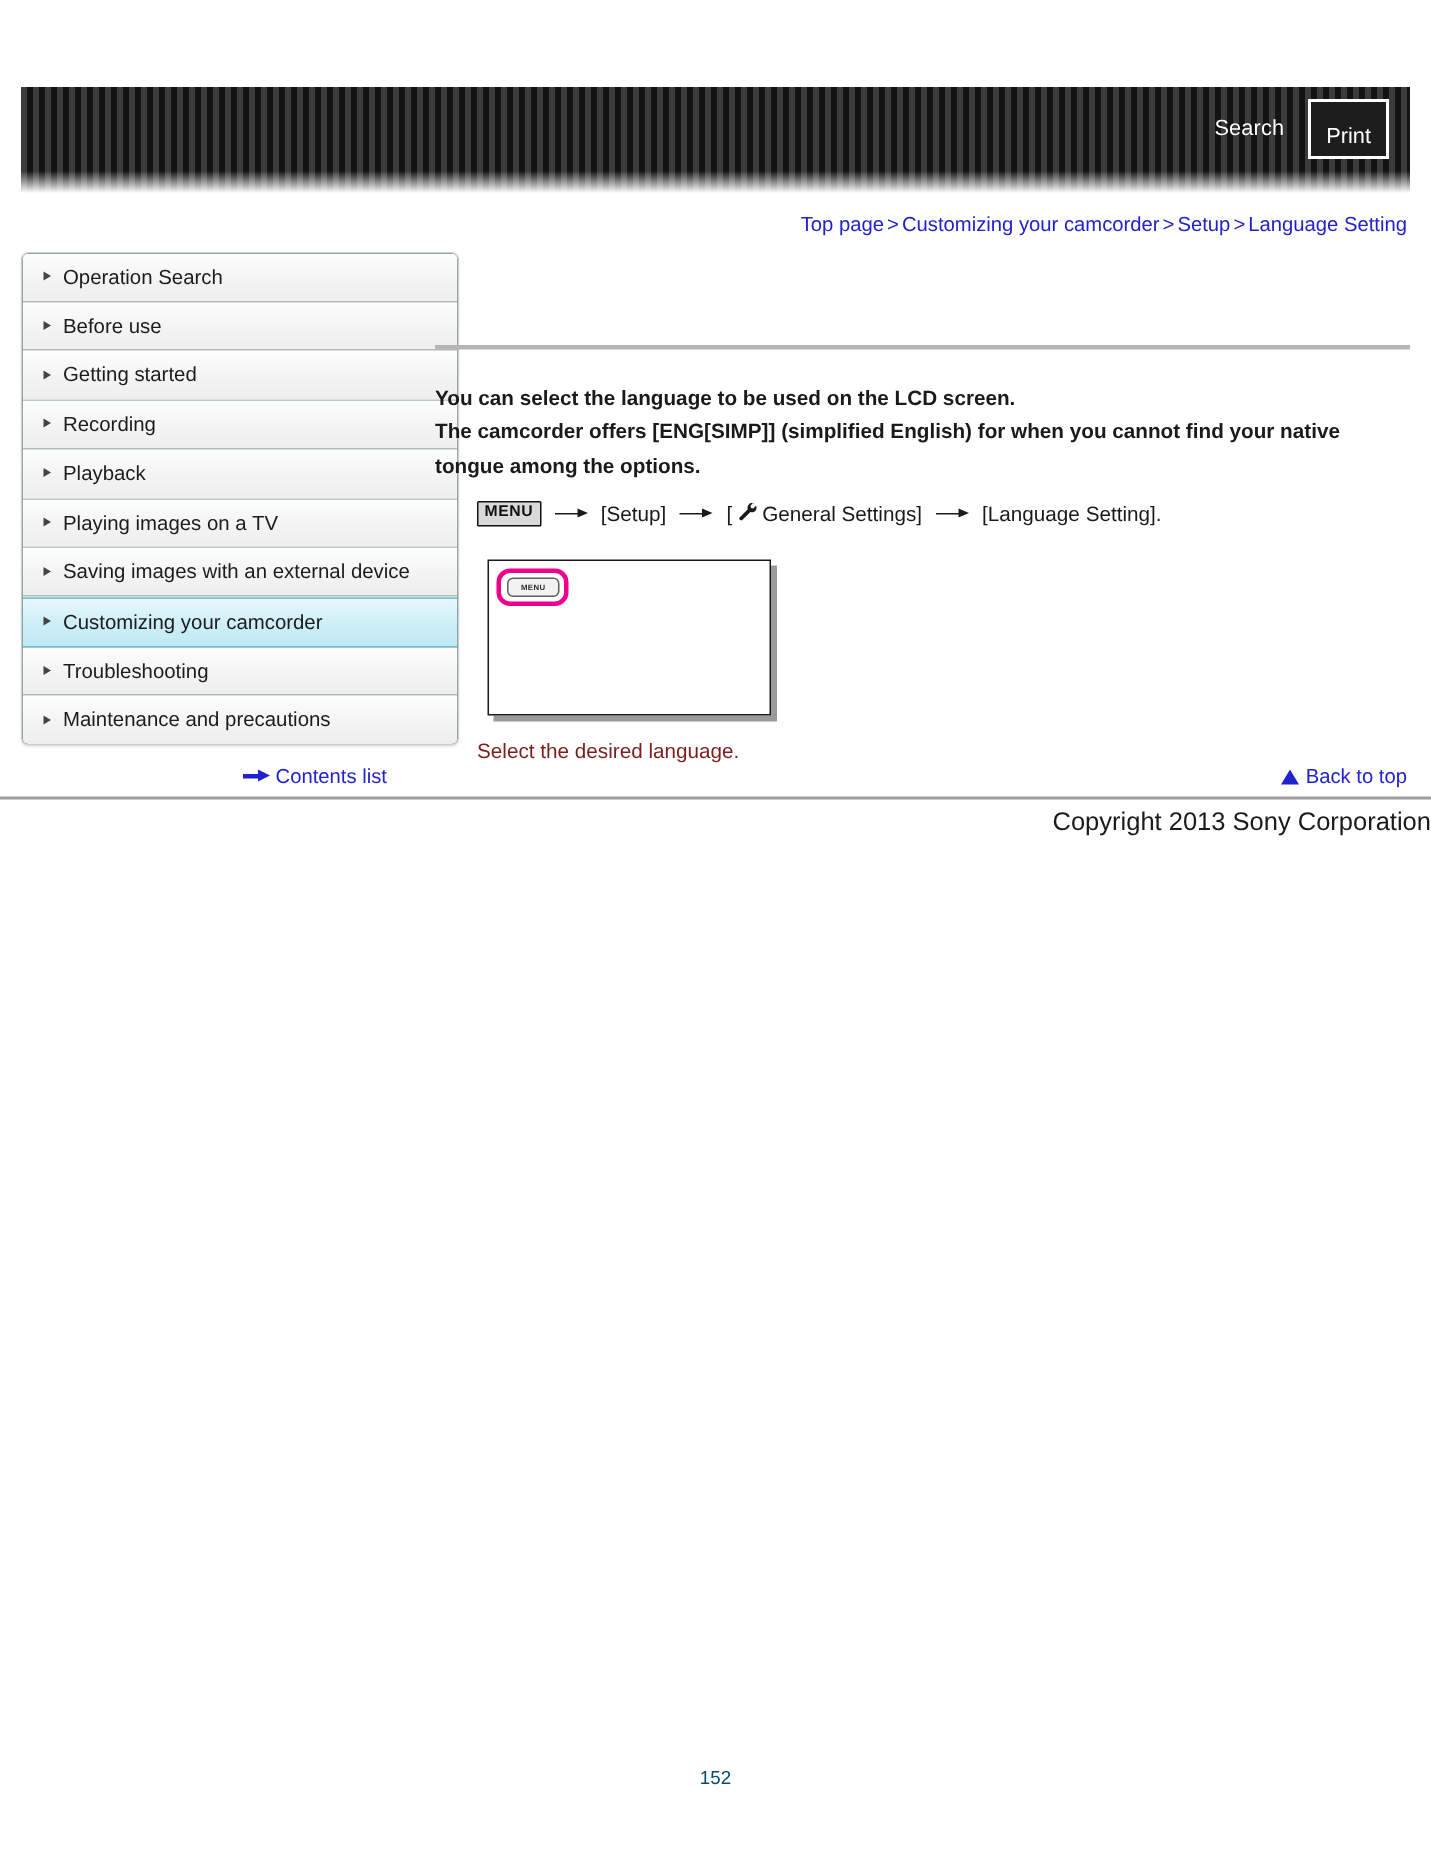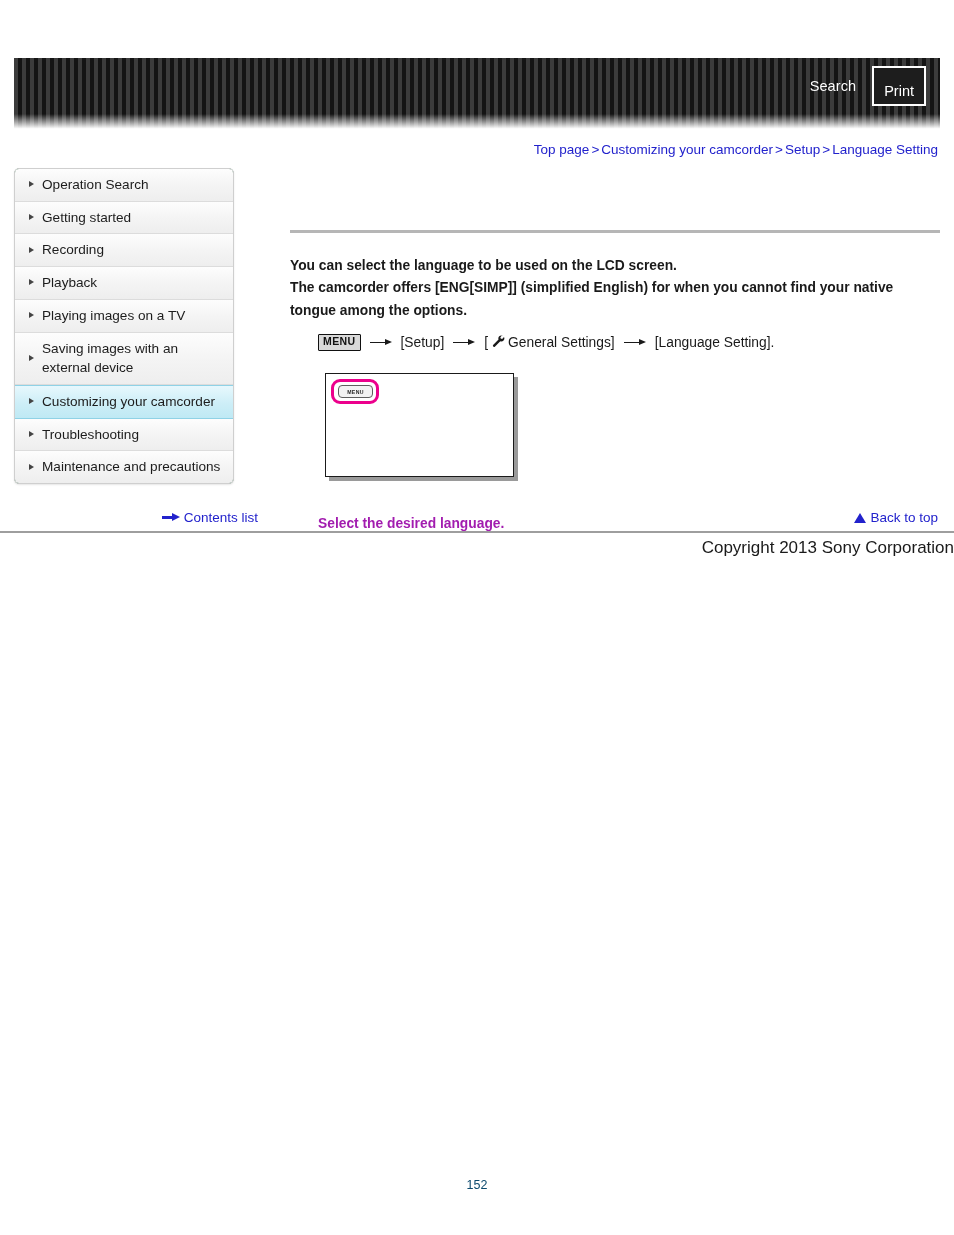--- a/index.html
+++ b/index.html
@@ -66,21 +66,21 @@
     color: #2222cc;
     white-space: nowrap;
   }
   .breadcrumb a { color: #2222cc; text-decoration: none; cursor: pointer; }
   .breadcrumb .sep { color: #2222cc; padding: 0 2px; }
 
   
   .sidebar {
     position: absolute;
     left: 14px; top: 168px;
-    width: 220px;
+    width: 292px;
     border: 1px solid #cfcfcf;
     border-radius: 5px;
     background: #14532d;
     overflow: hidden;
     box-shadow: 0 1px 2px rgba(0,0,0,.10);
   }
   .nav-item {
     position: relative;
     display: flex;
     align-items: center;
@@ -245,25 +245,24 @@
     display: flex;
     align-items: center;
     justify-content: center;
     font-size: 5.2px;
     font-weight: bold;
     letter-spacing: .3px;
     color: #2a2a2a;
   }
 
   .caption {
-    margin-top: 31px;
+    margin-top: 8px;
     margin-left: 28px;
     font-size: 13.8px;
-    color: #a21caf;
-    font-weight: bold;
+    color: #7f1d1d;
   }
 
   
   .back-to-top {
     position: absolute;
     right: 16px; top: 510px;
     display: inline-flex;
     align-items: center;
     gap: 4px;
     color: #2222cc;
@@ -314,20 +313,24 @@
 </div>
 
 <div class="breadcrumb">
   <a>Top page</a><span class="sep">&gt;</span><a>Customizing your camcorder</a><span class="sep">&gt;</span><a>Setup</a><span class="sep">&gt;</span><a>Language Setting</a>
 </div>
 
 <nav class="sidebar">
   <div class="nav-item">
     <span class="tri"></span>
     <span>Operation Search</span>
+  </div>
+  <div class="nav-item">
+    <span class="tri"></span>
+    <span>Before use</span>
   </div>
   <div class="nav-item">
     <span class="tri"></span>
     <span>Getting started</span>
   </div>
   <div class="nav-item">
     <span class="tri"></span>
     <span>Recording</span>
   </div>
   <div class="nav-item">

